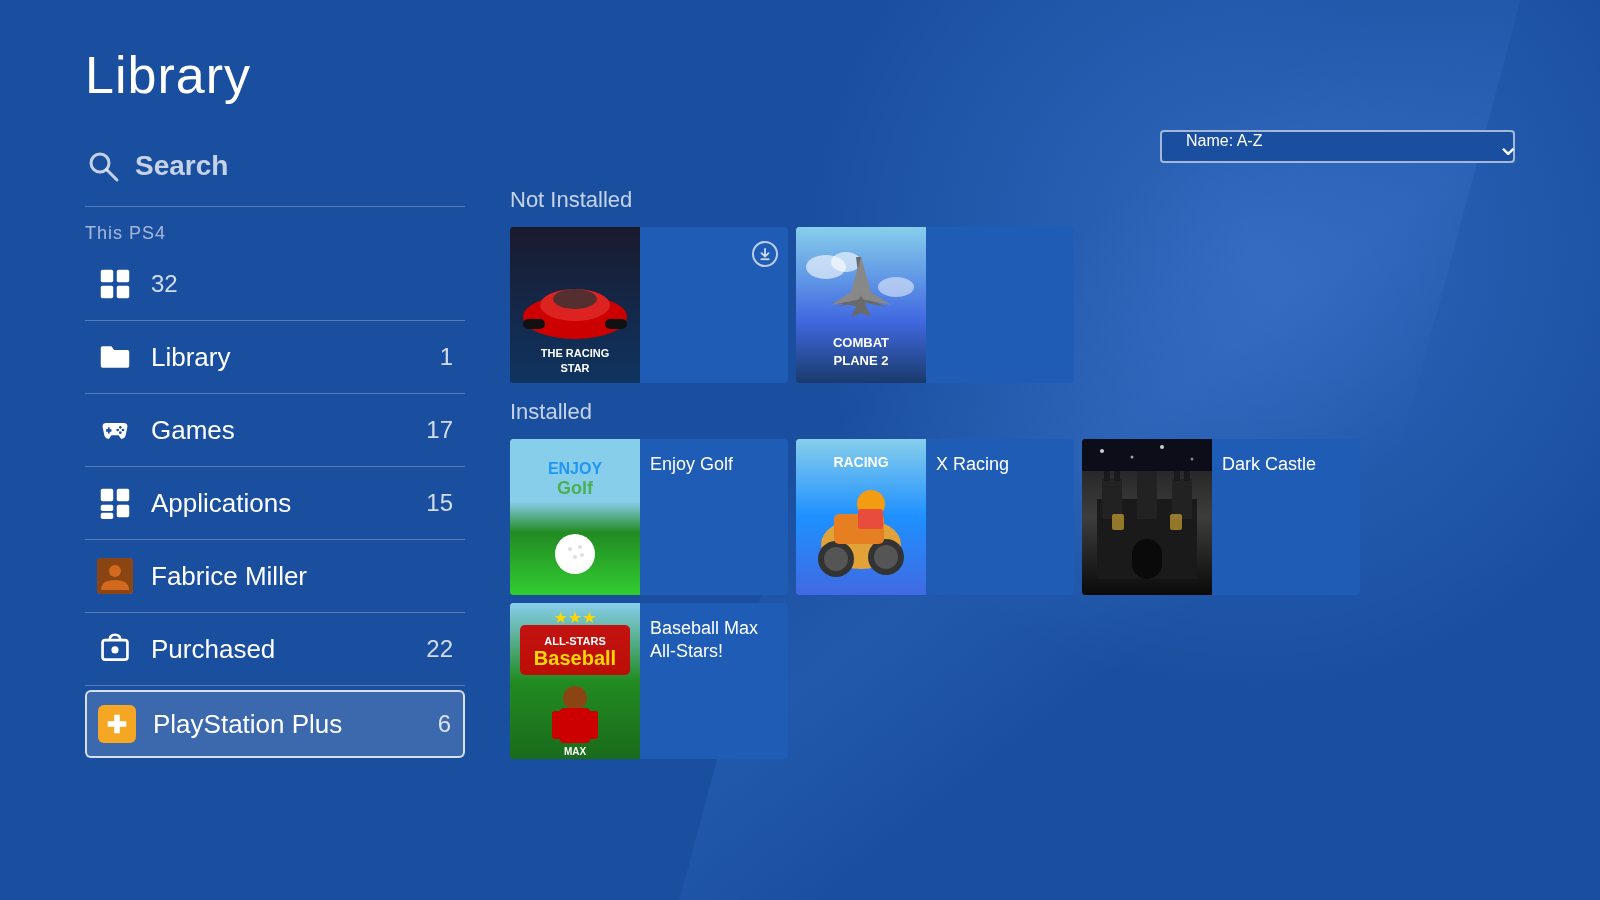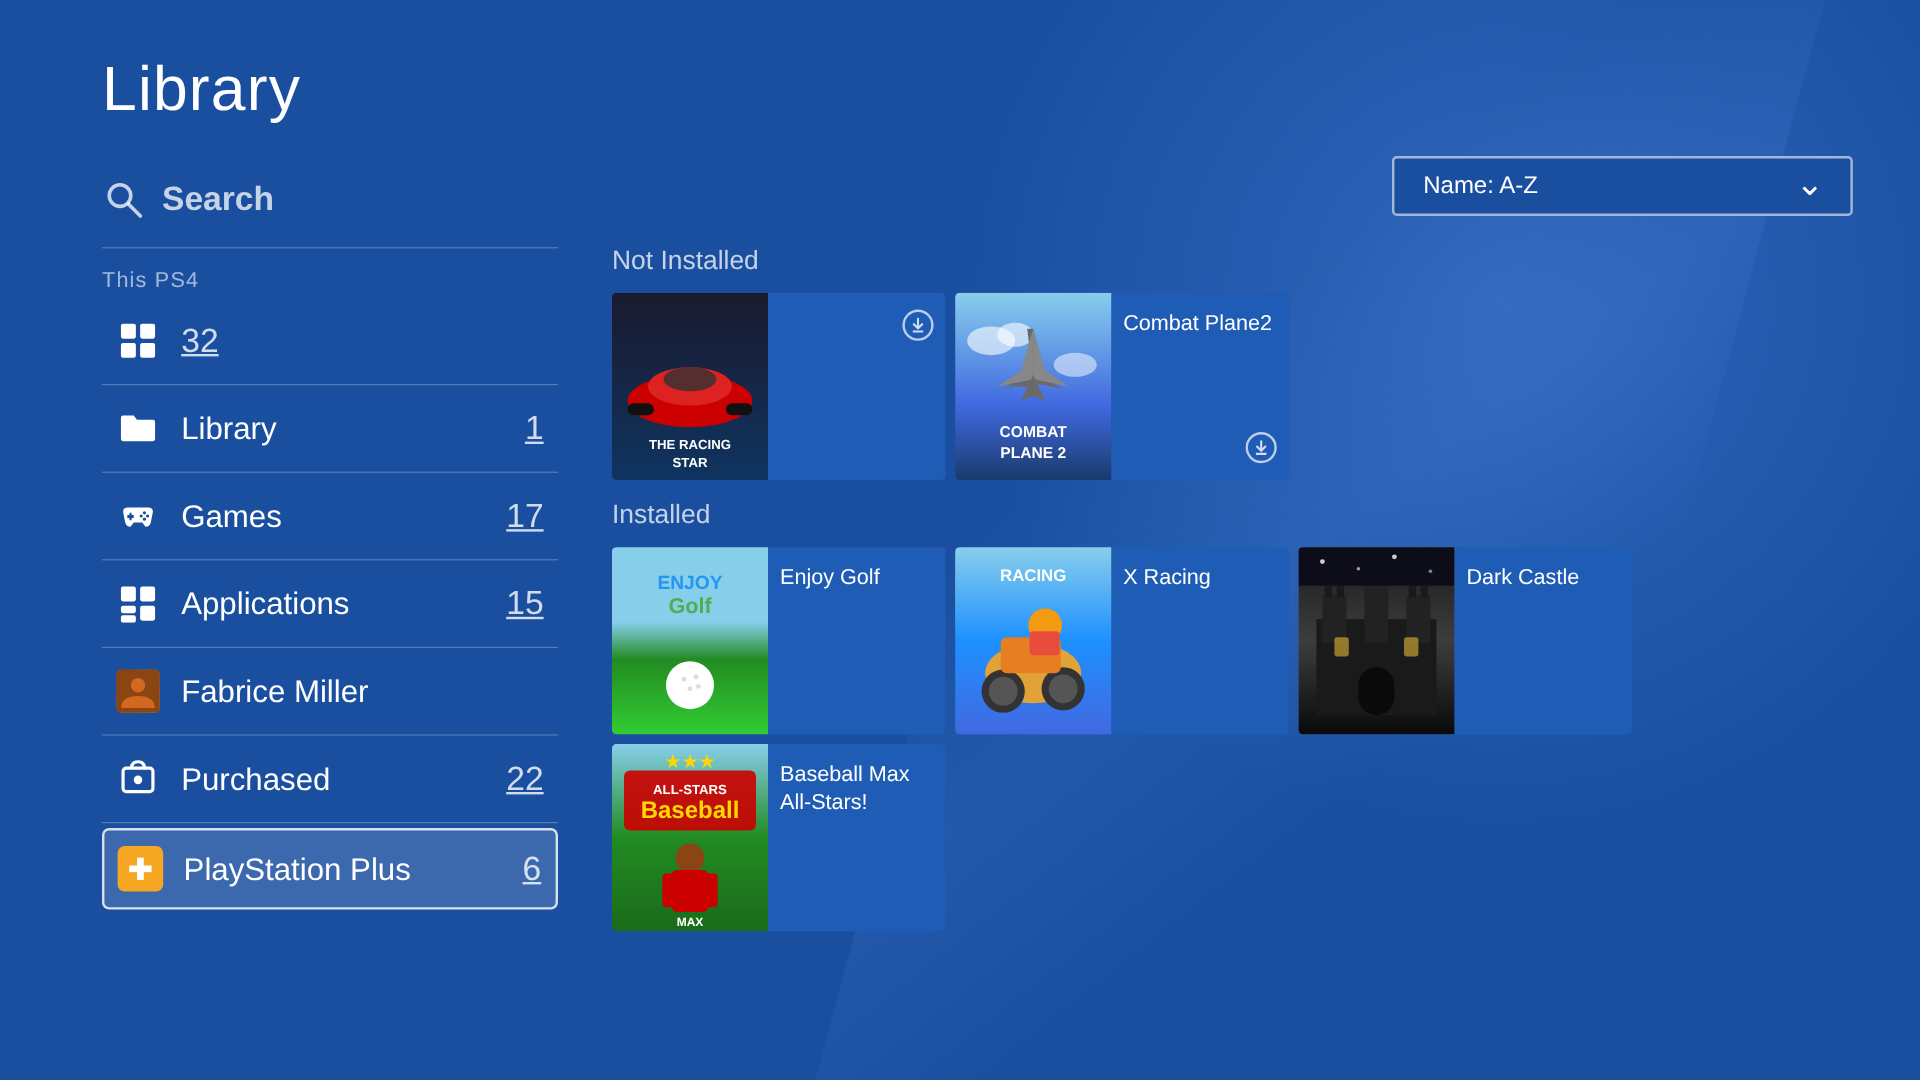--- a/index.html
+++ b/index.html
@@ -119,23 +119,22 @@
       justify-content: center;
     }
 
     .nav-label {
       font-size: 26px;
       font-weight: 300;
       flex: 1;
     }
 
     .nav-count {
-      font-size: 28px;
+      font-size: 24px;
       color: rgba(255,255,255,0.8);
-      text-decoration: underline;
     }
 
     .ps-plus-icon {
       width: 38px;
       height: 38px;
       background: #f5a623;
       border-radius: 6px;
       display: flex;
       align-items: center;
       justify-content: center;
@@ -169,24 +168,24 @@
     .sort-bar {
       display: flex;
       justify-content: flex-end;
       margin-bottom: 24px;
     }
 
     .sort-dropdown {
       background: #1a4fa0;
       border: 2px solid rgba(255,255,255,0.6);
       color: white;
-      font-size: 20px;
-      padding: 12px 50px 12px 24px;
+      font-size: 16px;
+      padding: 0 50px 12px 24px;
       border-radius: 4px;
-      width: 384px;
+      width: 355px;
       appearance: none;
       cursor: pointer;
       position: relative;
     }
 
     .sort-dropdown-wrapper {
       position: relative;
       width: 380px;
     }
 
@@ -515,31 +514,20 @@
             <ellipse cx="100" cy="60" rx="18" ry="10" fill="rgba(255,255,255,0.5)"></ellipse>
 
             <path d="M65 30 L70 70 L90 80 L65 75 L65 80 L35 75 L65 75 L65 80 L65 75 L40 80 L65 70 L60 30 Z" fill="#6a6a6a"></path>
             <path d="M65 30 L75 65 L95 78 L65 72 Z" fill="#888"></path>
             <path d="M65 30 L55 65 L35 78 L65 72 Z" fill="#888"></path>
             <path d="M65 68 L75 90 L65 86 L55 90 Z" fill="#6a6a6a"></path>
 
             <text x="65" y="120" text-anchor="middle" fill="white" font-size="13" font-weight="bold" font-family="Arial">COMBAT</text>
             <text x="65" y="138" text-anchor="middle" fill="white" font-size="13" font-weight="bold" font-family="Arial">PLANE 2</text>
           </svg>
-        </div>
-        <div class="game-info">
-          <span class="game-title">Combat Plane2</span>
-          <div class="game-action">
-            <div class="download-icon">
-              <svg viewBox="0 0 16 16" width="14" height="14">
-                <path d="M8 2 L8 10 M4 7 L8 11 L12 7" stroke="rgba(255,255,255,0.8)" stroke-width="2" fill="none" stroke-linecap="round"></path>
-                <line x1="3" y1="14" x2="13" y2="14" stroke="rgba(255,255,255,0.8)" stroke-width="2"></line>
-              </svg>
-            </div>
-          </div>
         </div>
       </div>
 
     </div>
   </div>
 
   <div class="installed-section">
     <div class="section-heading">Installed</div>
     <div class="games-grid">
 

